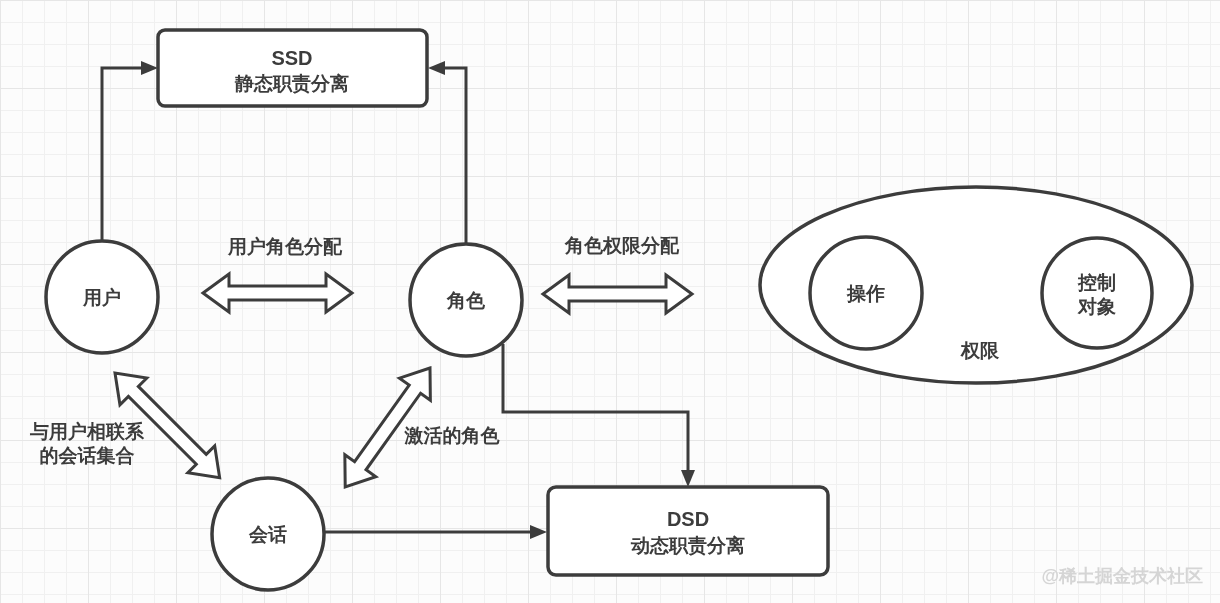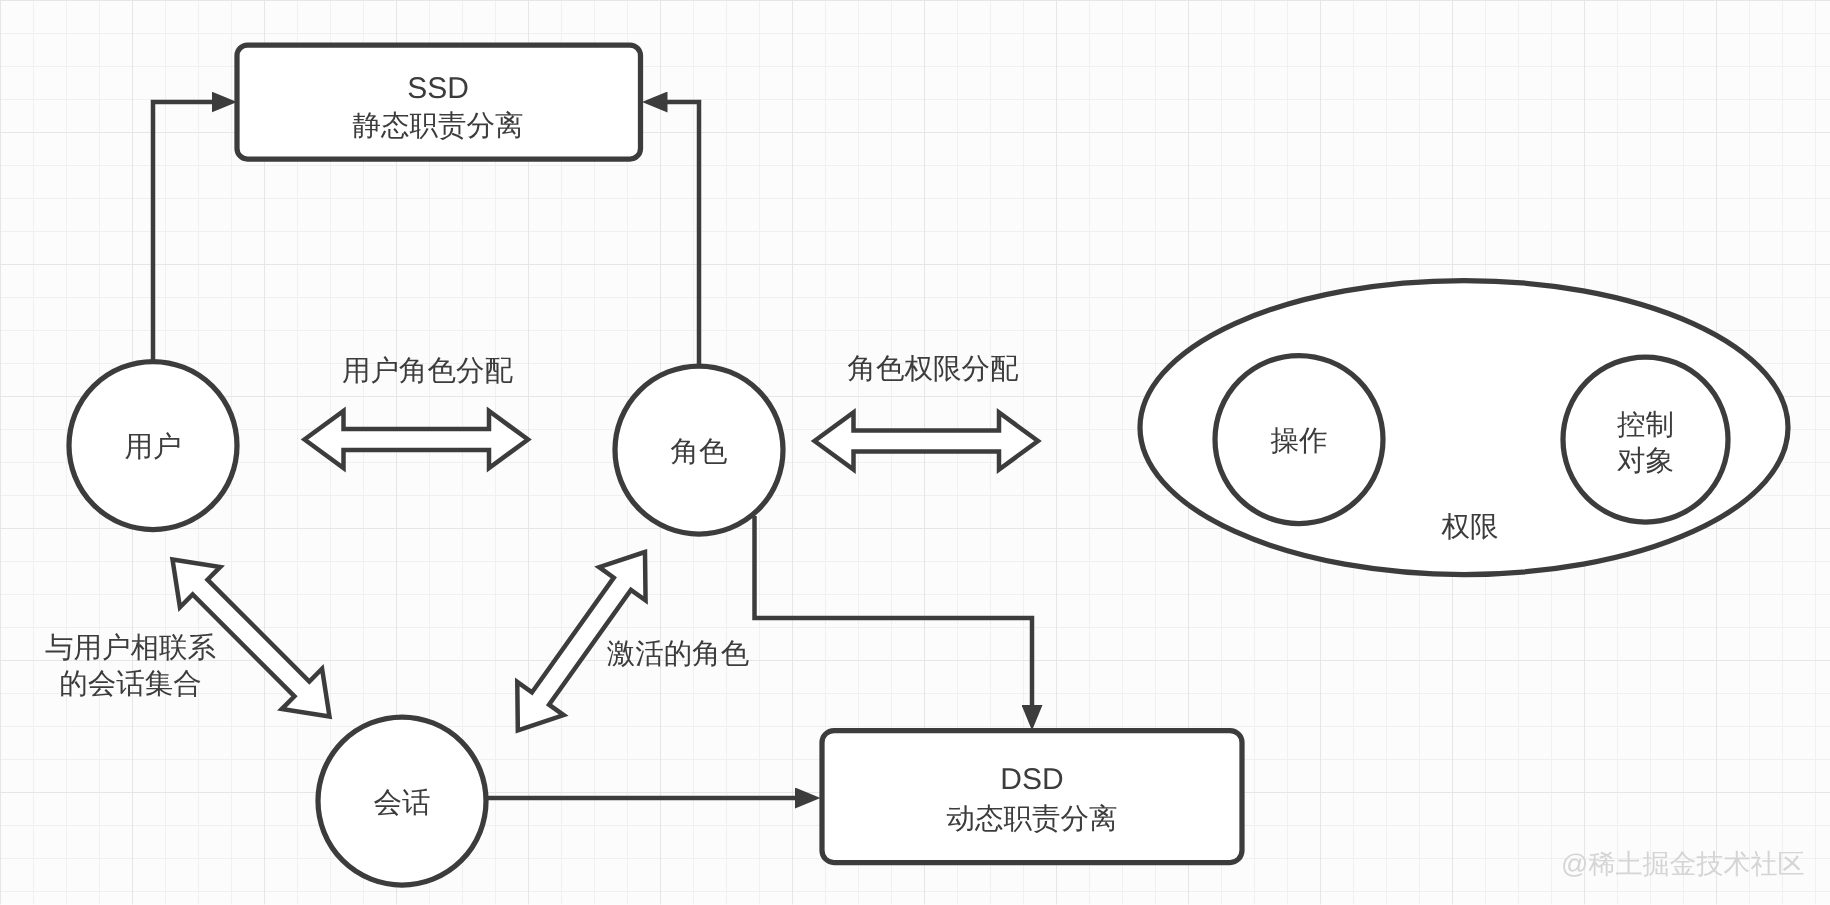--- a/index.html
+++ b/index.html
@@ -21,20 +21,21 @@
     width: 1220px;
     height: 603px;
     overflow: hidden;
     background-color: var(--bg);
     background-image:
       linear-gradient(to right, var(--grid-major) 1px, transparent 1px),
       linear-gradient(to bottom, var(--grid-major) 1px, transparent 1px),
       linear-gradient(to right, var(--grid-minor) 1px, transparent 1px),
       linear-gradient(to bottom, var(--grid-minor) 1px, transparent 1px);
     background-size: 88px 88px, 88px 88px, 22px 22px, 22px 22px;
+    font-weight: bold;
   }
   svg.diagram { position: absolute; inset: 0; }
   .shape {
     fill: var(--node-fill);
     stroke: var(--stroke);
     stroke-width: 3.5;
   }
   .ln {
     fill: none;
     stroke: var(--stroke);

